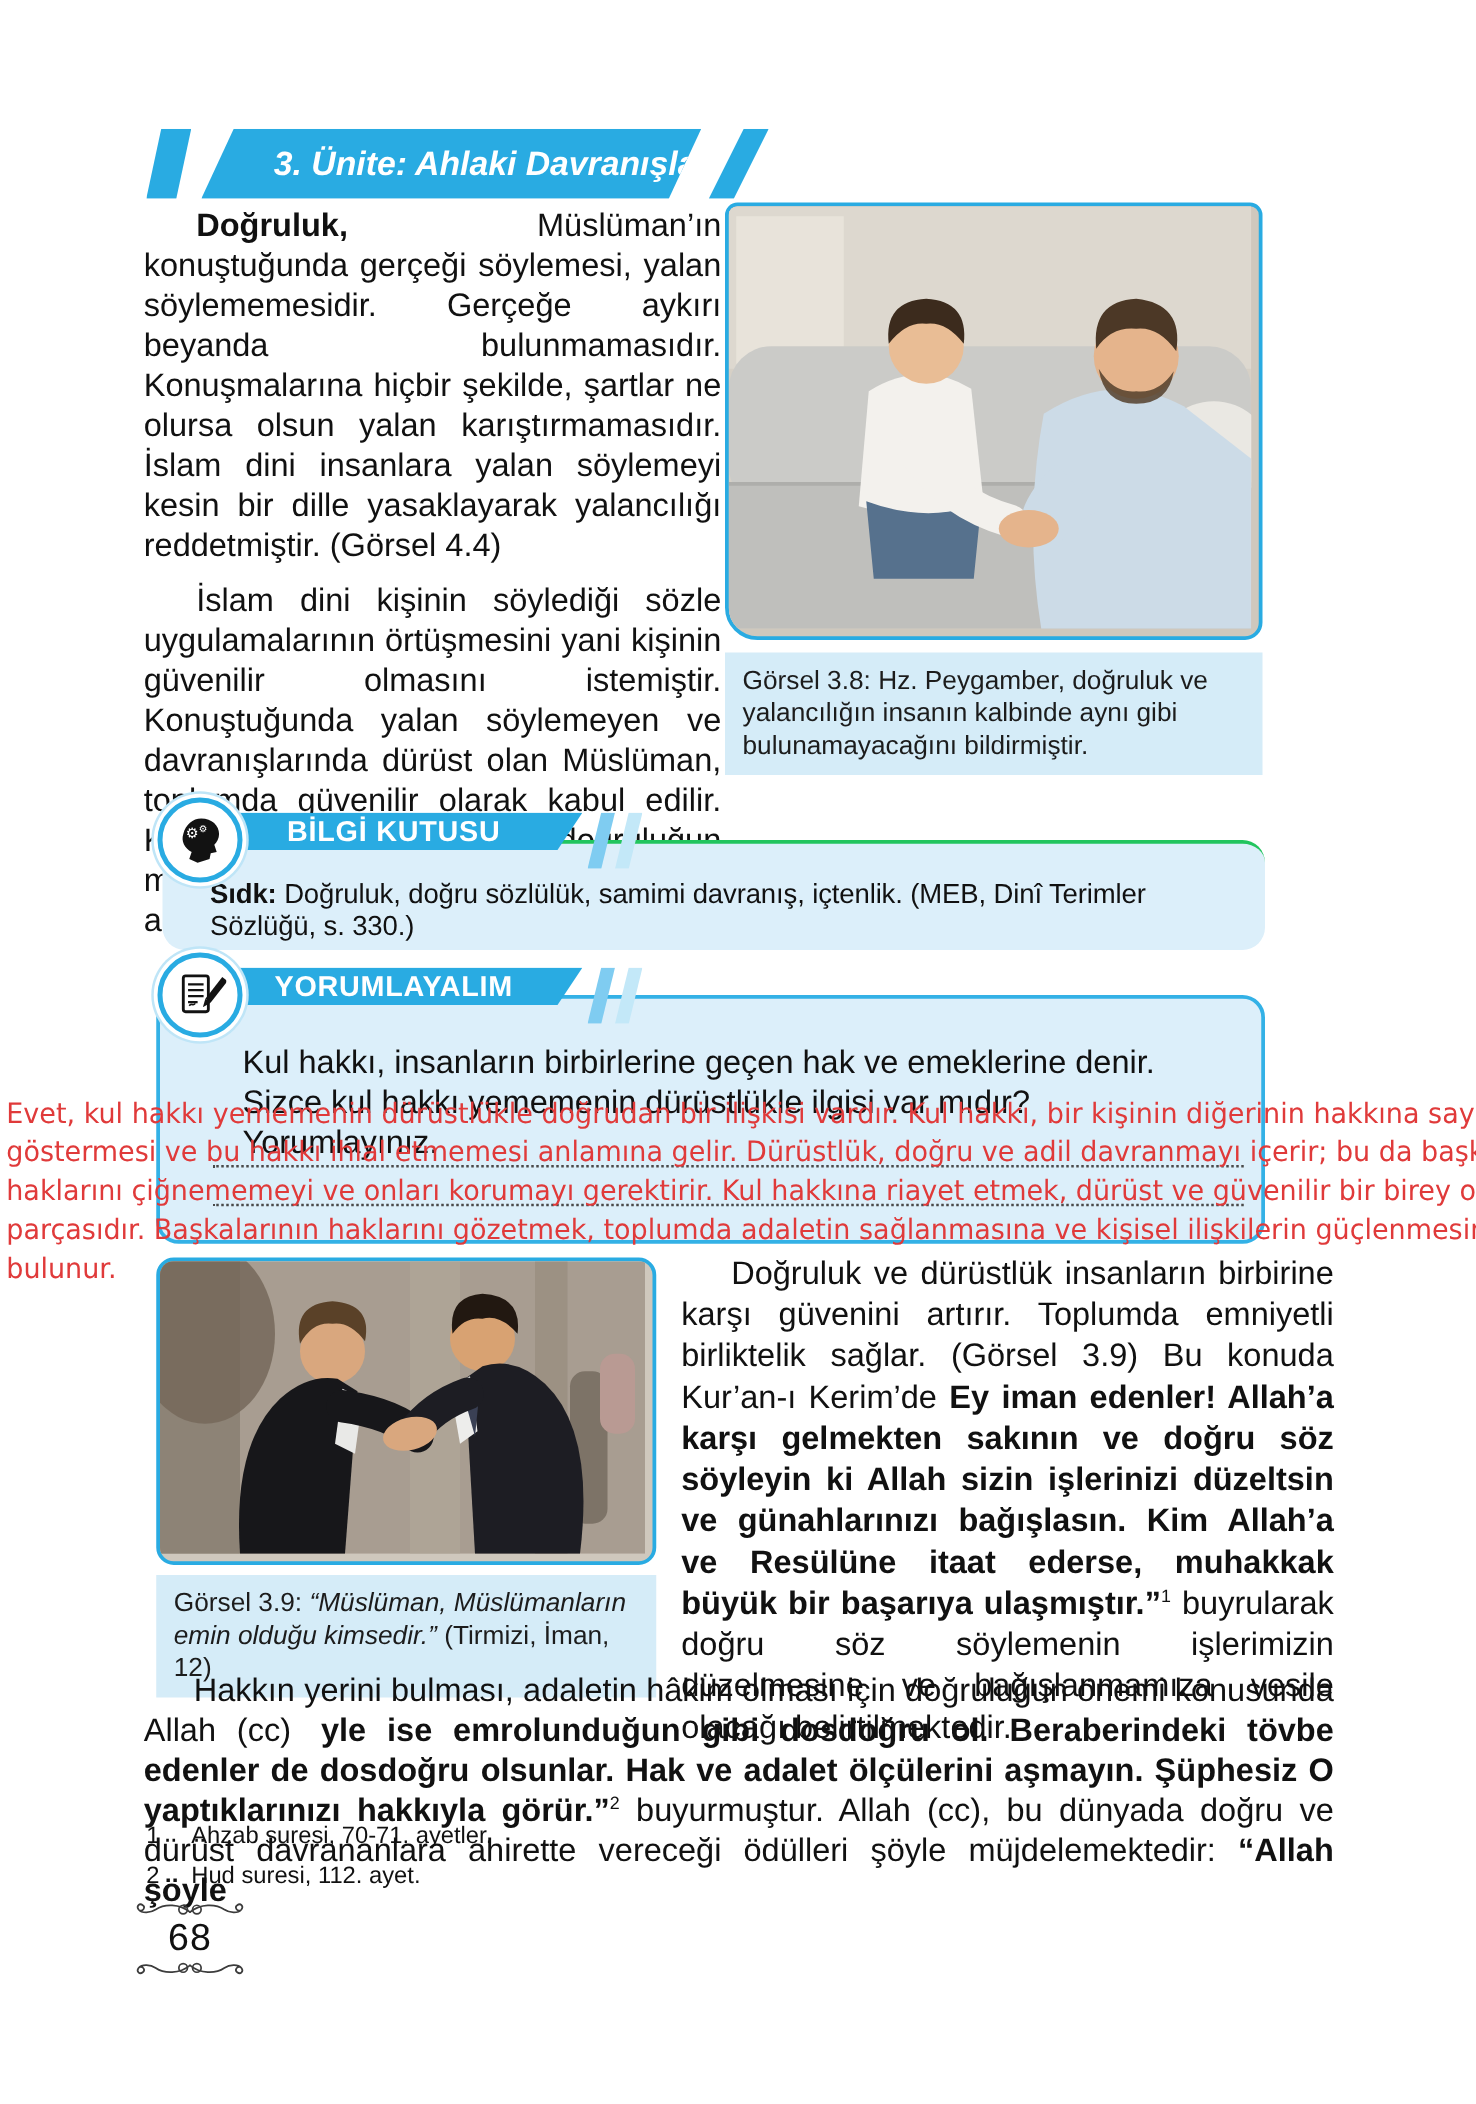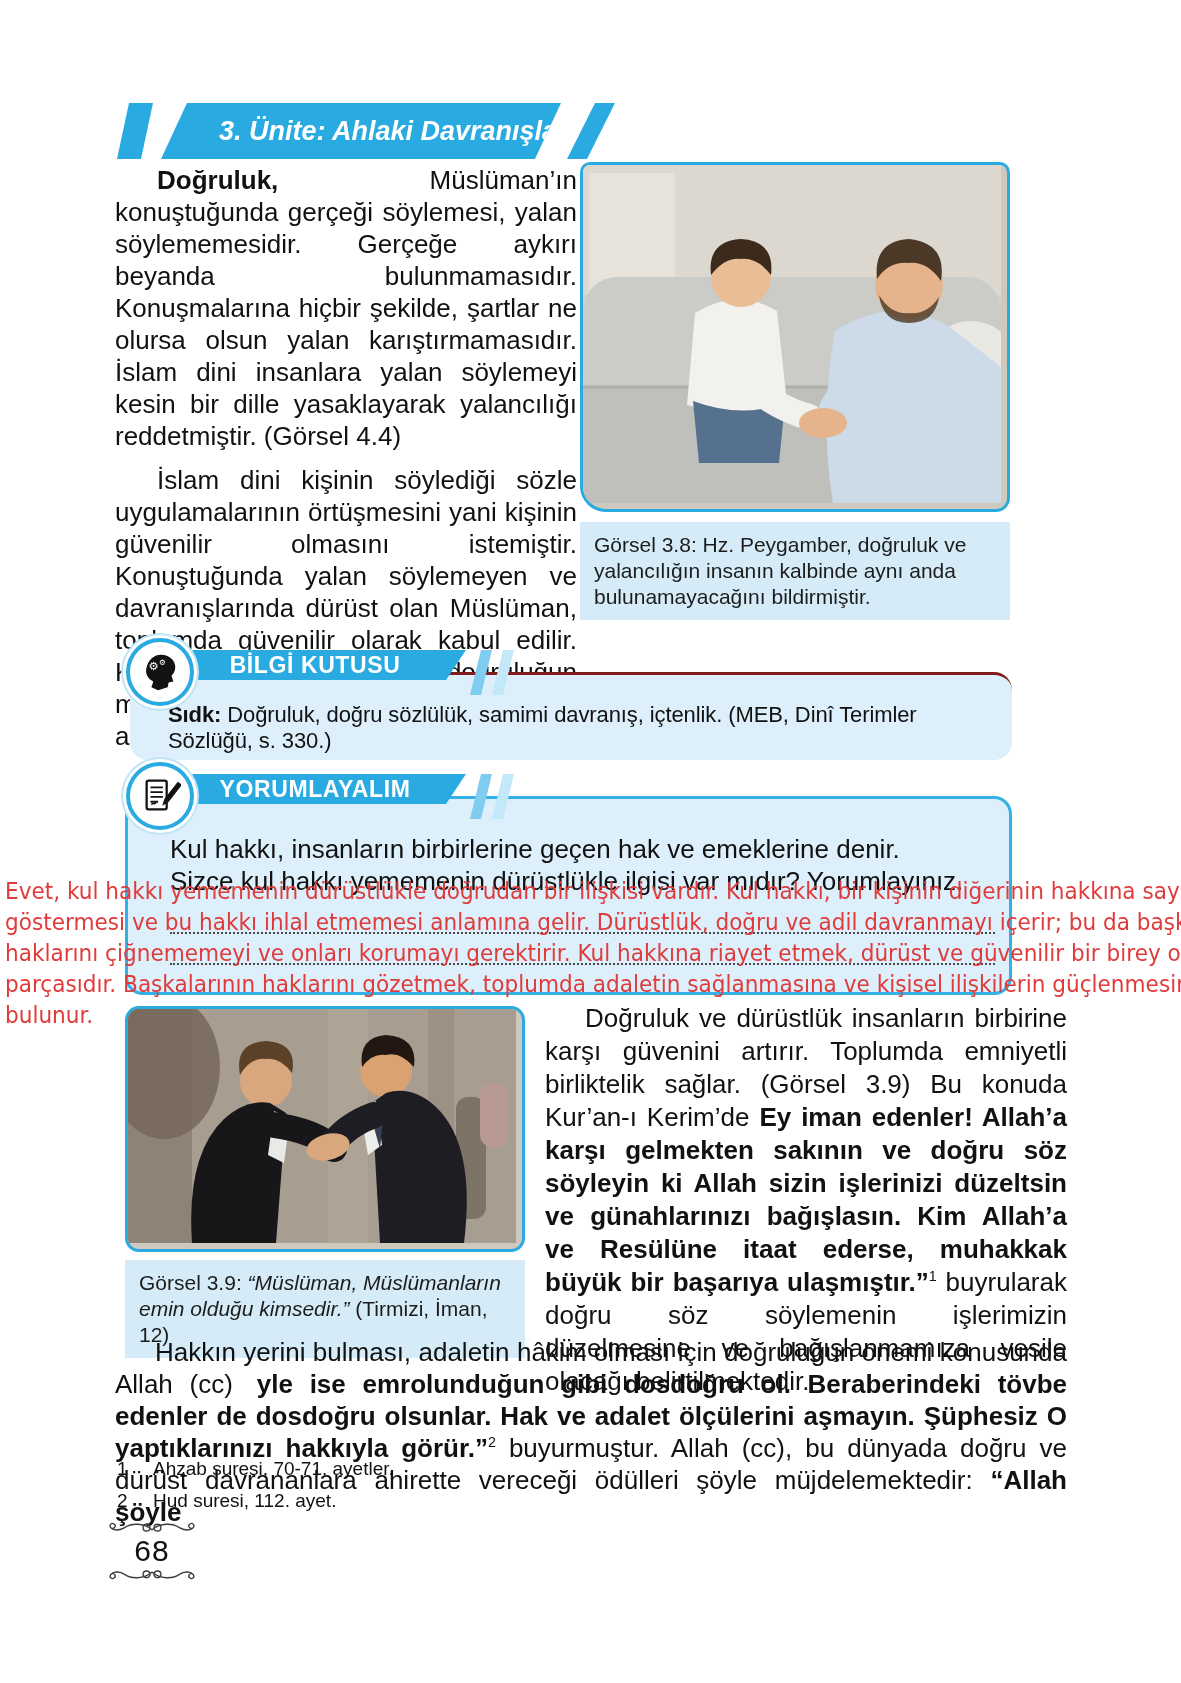--- a/index.html
+++ b/index.html
@@ -37,24 +37,24 @@
            border:4px solid #29abe2;box-sizing:border-box;z-index:6;
            box-shadow:0 0 0 3px #ffffff,0 0 0 5px #bfe5f7;display:flex;align-items:center;justify-content:center;}
   .co-banner{position:absolute;height:30px;background:#29abe2;z-index:5;
              clip-path:polygon(0 0,100% 0,calc(100% - 20px) 100%,0 100%);
              display:flex;align-items:center;justify-content:center;}
   .co-banner span{color:#fff;font-weight:bold;font-size:23px;letter-spacing:.6px;}
   .co-chev{position:absolute;height:45px;width:11px;z-index:5;clip-path:polygon(11px 0,100% 0,calc(100% - 11px) 100%,0 100%);}
   .chev-a{background:#7fccf1;width:22px;}
   .chev-b{background:#c3e8f8;width:22px;}
   .co-box{position:absolute;background:#dceffa;box-sizing:border-box;z-index:1;}
-  .bilgi-box{left:130px;top:672px;width:882px;height:88px;border-top:3px solid #7f1d1d;
+  .bilgi-box{left:130px;top:672px;width:882px;height:88px;border-top:3px solid #22c55e;
              border-radius:0 18px 18px 18px;padding:27px 27px 0 38px;font-size:22px;letter-spacing:-0.1px;}
   .yorum-box{left:125px;top:796px;width:887px;height:199px;border:3px solid #33b1e6;border-radius:18px;
-             padding:34px 24px 0 42px;font-size:26px;line-height:32px;overflow:hidden;}
+             padding:34px 24px 0 66px;font-size:26px;line-height:32px;overflow:hidden;}
   .dotline{position:absolute;left:42px;right:14px;border-bottom:2px dotted #4a4a4a;height:0;}
 
   
   .answer{position:absolute;left:5px;top:876px;width:1176px;z-index:8;color:#e03a3a;
           font-family:"DejaVu Sans",sans-serif;font-size:22.5px;line-height:31px;
           transform:scaleX(.96);transform-origin:left top;}
   .answer div{white-space:nowrap;}
 
   
   .col2{position:absolute;left:545px;top:1002px;width:522px;font-size:26px;line-height:33px;text-align:justify;}
@@ -111,21 +111,21 @@
       <path d="M252 166 q56 -36 112 -6 l54 42 v136 h-168 q-14 -86 2 -172z" fill="#ccdbe7"></path>
       <circle cx="326" cy="120" r="34" fill="#e5b48c"></circle>
       <path d="M294 114 q-4 -38 32 -40 q38 4 32 42 q-14 -20 -32 -18 q-20 -2 -32 16z" fill="#4c3826"></path>
       <path d="M296 130 q4 28 30 28 q26 0 30 -26 q-12 18 -30 16 q-18 2 -30 -18z" fill="#54402c" opacity=".85"></path>
       <path d="M262 206 q-32 30 -28 54 l30 12 q10 -20 32 -28z" fill="#ccdbe7"></path>
       <ellipse cx="240" cy="258" rx="24" ry="15" fill="#e5b48c"></ellipse>
     </svg>
   </figure>
 
   <div class="cap cap38">
-    <span>Görsel 3.8: Hz. Peygamber, doğruluk ve yalancılığın insanın kalbinde aynı anda bulunamayacağını bildirmiştir.</span>
+    <span>Görsel 3.8: Hz. Peygamber, doğruluk ve yalancılığın insanın kalbinde aynı gibi bulunamayacağını bildirmiştir.</span>
   </div>
 
   <div class="co-icon" style="left:126px;top:638px;">
     <svg width="42" height="42" viewBox="0 0 44 44">
       <path fill="#121212" d="M23 4c9 0 15 6 15 13 0 4-2 7-4 9l2 6-5 1-1 5-10 3-7-3 2-6c-6-3-9-9-7-15C10 9 16 4 23 4z"></path>
       <text x="10" y="20" font-size="12" fill="#ffffff" font-family="DejaVu Sans">⚙</text>
       <text x="21" y="15" font-size="8" fill="#ffffff" font-family="DejaVu Sans">⚙</text>
     </svg>
   </div>
   <div class="co-banner" style="left:164px;top:650px;width:302px;">

